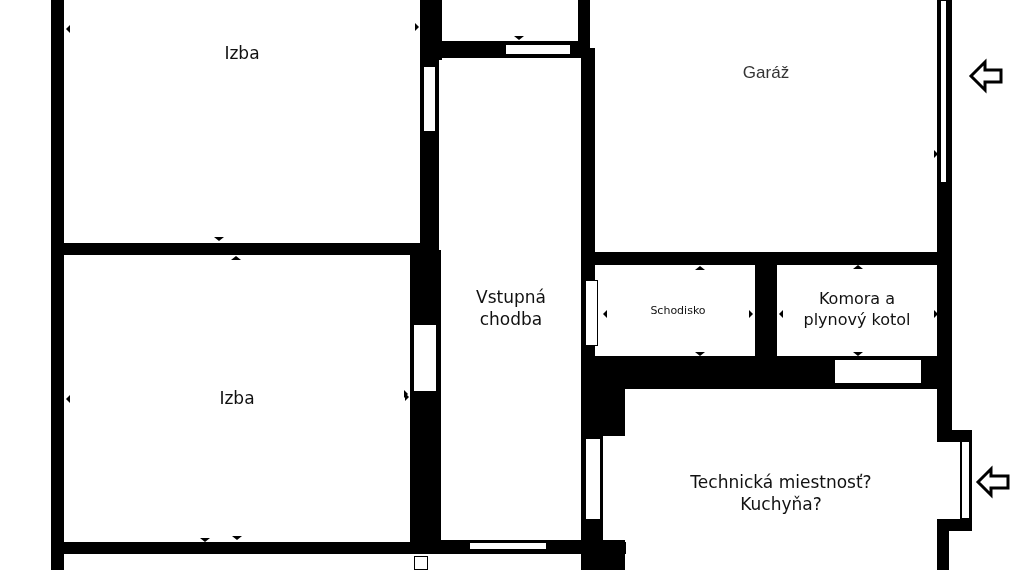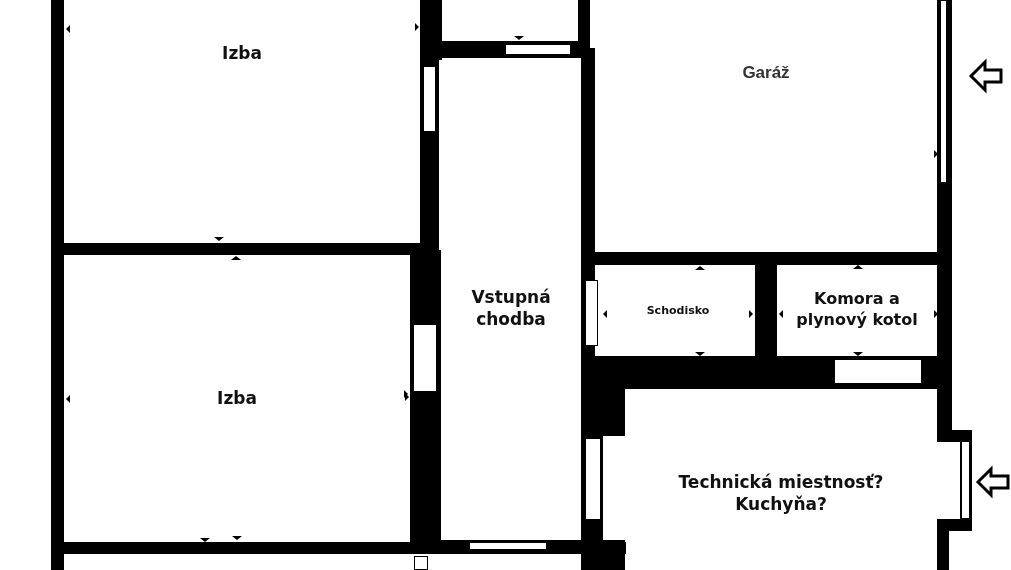--- a/index.html
+++ b/index.html
@@ -1,20 +1,20 @@
 <!DOCTYPE html>
 <html><head>
   <meta charset="utf-8">
   <style>
     html, body { margin:0; padding:0; background:#ffffff; }
     body { width:1011px; height:570px; position:relative; overflow:hidden; font-family:"DejaVu Sans", sans-serif; }
     .w { position:absolute; background:#000; }
     .win { position:absolute; background:#fff; border:1px solid #000; box-sizing:border-box; }
     .room { position:absolute; display:flex; align-items:center; justify-content:center; text-align:center; }
-    .label { font-weight:bold; color:#111; line-height:1.3; white-space:pre-line; }
+    .label { font-weight:normal; color:#111; line-height:1.3; white-space:pre-line; }
     .m { position:absolute; width:0; height:0; }
     .m.l { border-top:4px solid transparent; border-bottom:4px solid transparent; border-right:4px solid #000; }
     .m.r { border-top:4px solid transparent; border-bottom:4px solid transparent; border-left:4px solid #000; }
     .m.u { border-left:5px solid transparent; border-right:5px solid transparent; border-bottom:4px solid #000; }
     .m.d { border-left:5px solid transparent; border-right:5px solid transparent; border-top:4px solid #000; }
     .arrow { position:absolute; }
   </style>
 </head>
 <body>
 

